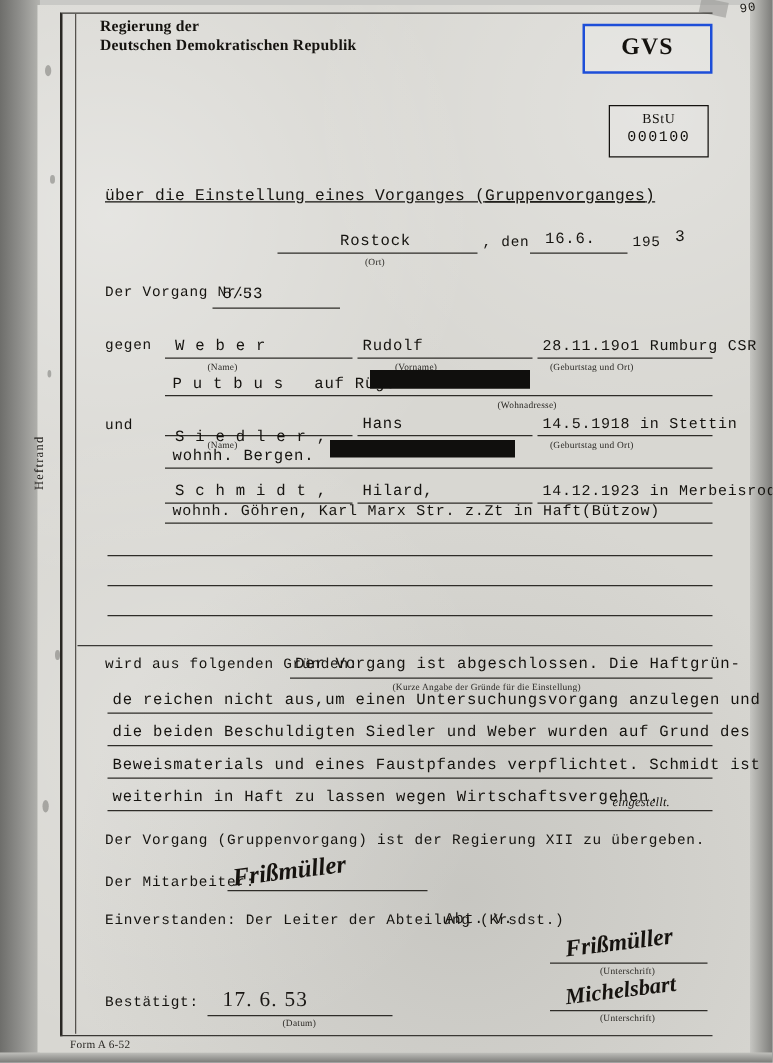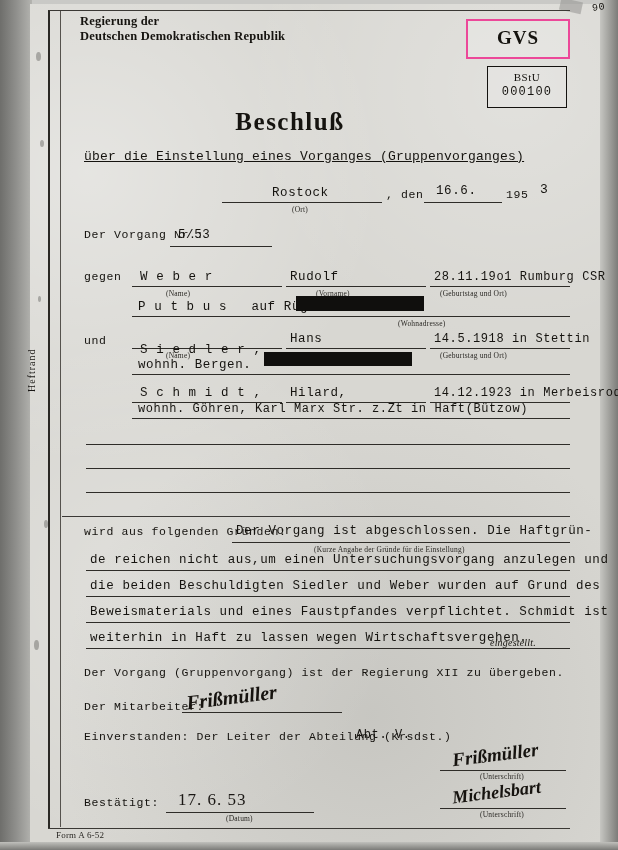--- a/index.html
+++ b/index.html
@@ -97,37 +97,37 @@
     line-height: 14.5px;
     letter-spacing: .2px;
   }
 
   .gvs-box {
     position: absolute;
     left: 466px;
     top: 19px;
     width: 100px;
     height: 36px;
-    border: 2px solid #ec4899;
+    border: 2px solid #1d4ed8;
     background: rgba(255,255,255,0.18);
   }
   .gvs-box span {
     display:block;
     text-align:center;
     font-family:"Liberation Serif", serif;
     font-weight:bold;
     font-size: 19px;
     line-height: 34px;
     letter-spacing: 1px;
   }
 
   .bstu-box {
     position: absolute;
     left: 487px;
-    top: 66px;
+    top: 84px;
     width: 78px;
     height: 40px;
     border: 1.5px solid #14120f;
     text-align: center;
     background: rgba(255,255,255,0.12);
   }
   .bstu-box .b1 {
     font-family: "Liberation Serif", serif;
     font-size: 11px;
     line-height: 15px;
@@ -270,23 +270,20 @@
 
   <div class="gvs-box">
     <span>GVS</span>
   </div>
 
   <div class="bstu-box">
     <div class="b1">BStU</div>
     <div class="b2">000100</div>
   </div>
 
-  <div class="title-wrap">
-    <span style="font-family:'Liberation Serif',serif;font-weight:bold;font-size:25px;letter-spacing:1.5px;">Beschluß</span>
-  </div>
 
   <div class="subtitle">
     <span>über die Einstellung eines Vorganges (</span><u>Gruppenvorganges</u><span>)</span>
   </div>
 
   <div class="ul" style="left:222px;top:202px;width:160px;"></div>
   <div class="txt" style="left:272px;top:186px;">Rostock</div>
   <div class="tiny" style="left:292px;top:205px;">(Ort)</div>
 
   <div class="txt" style="left:386px;top:188px;font-size:11.5px;">, den</div>

